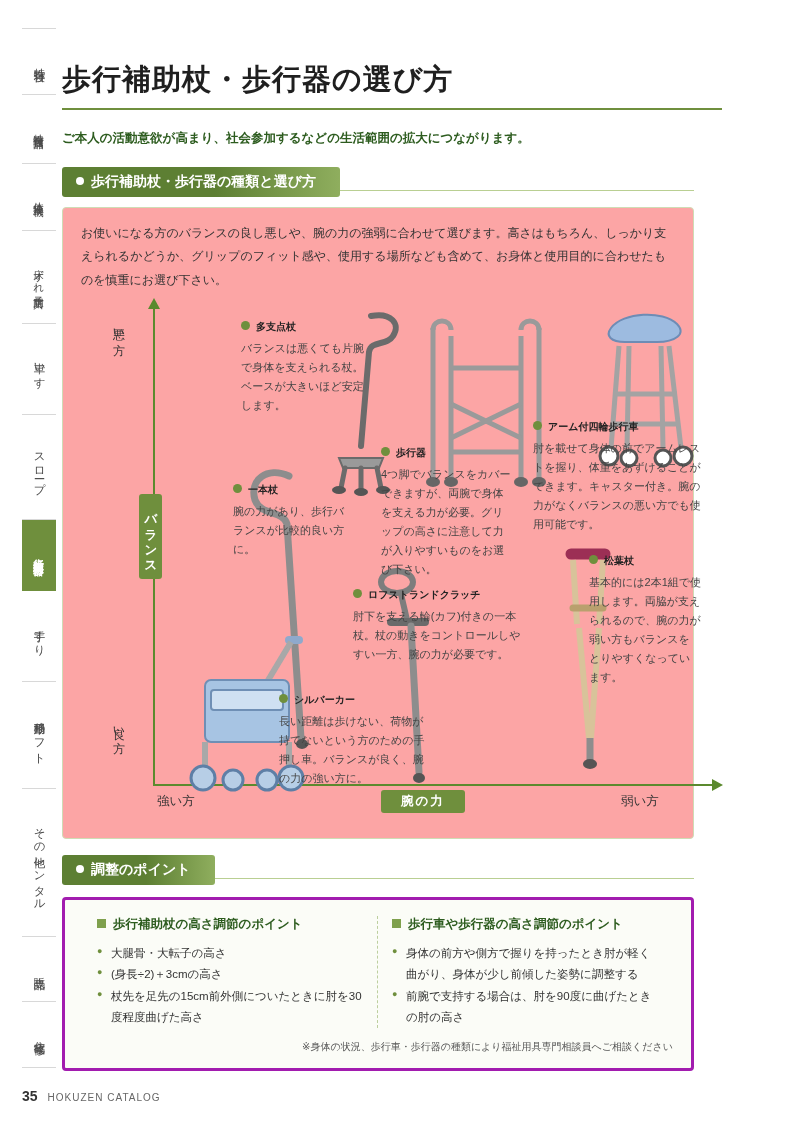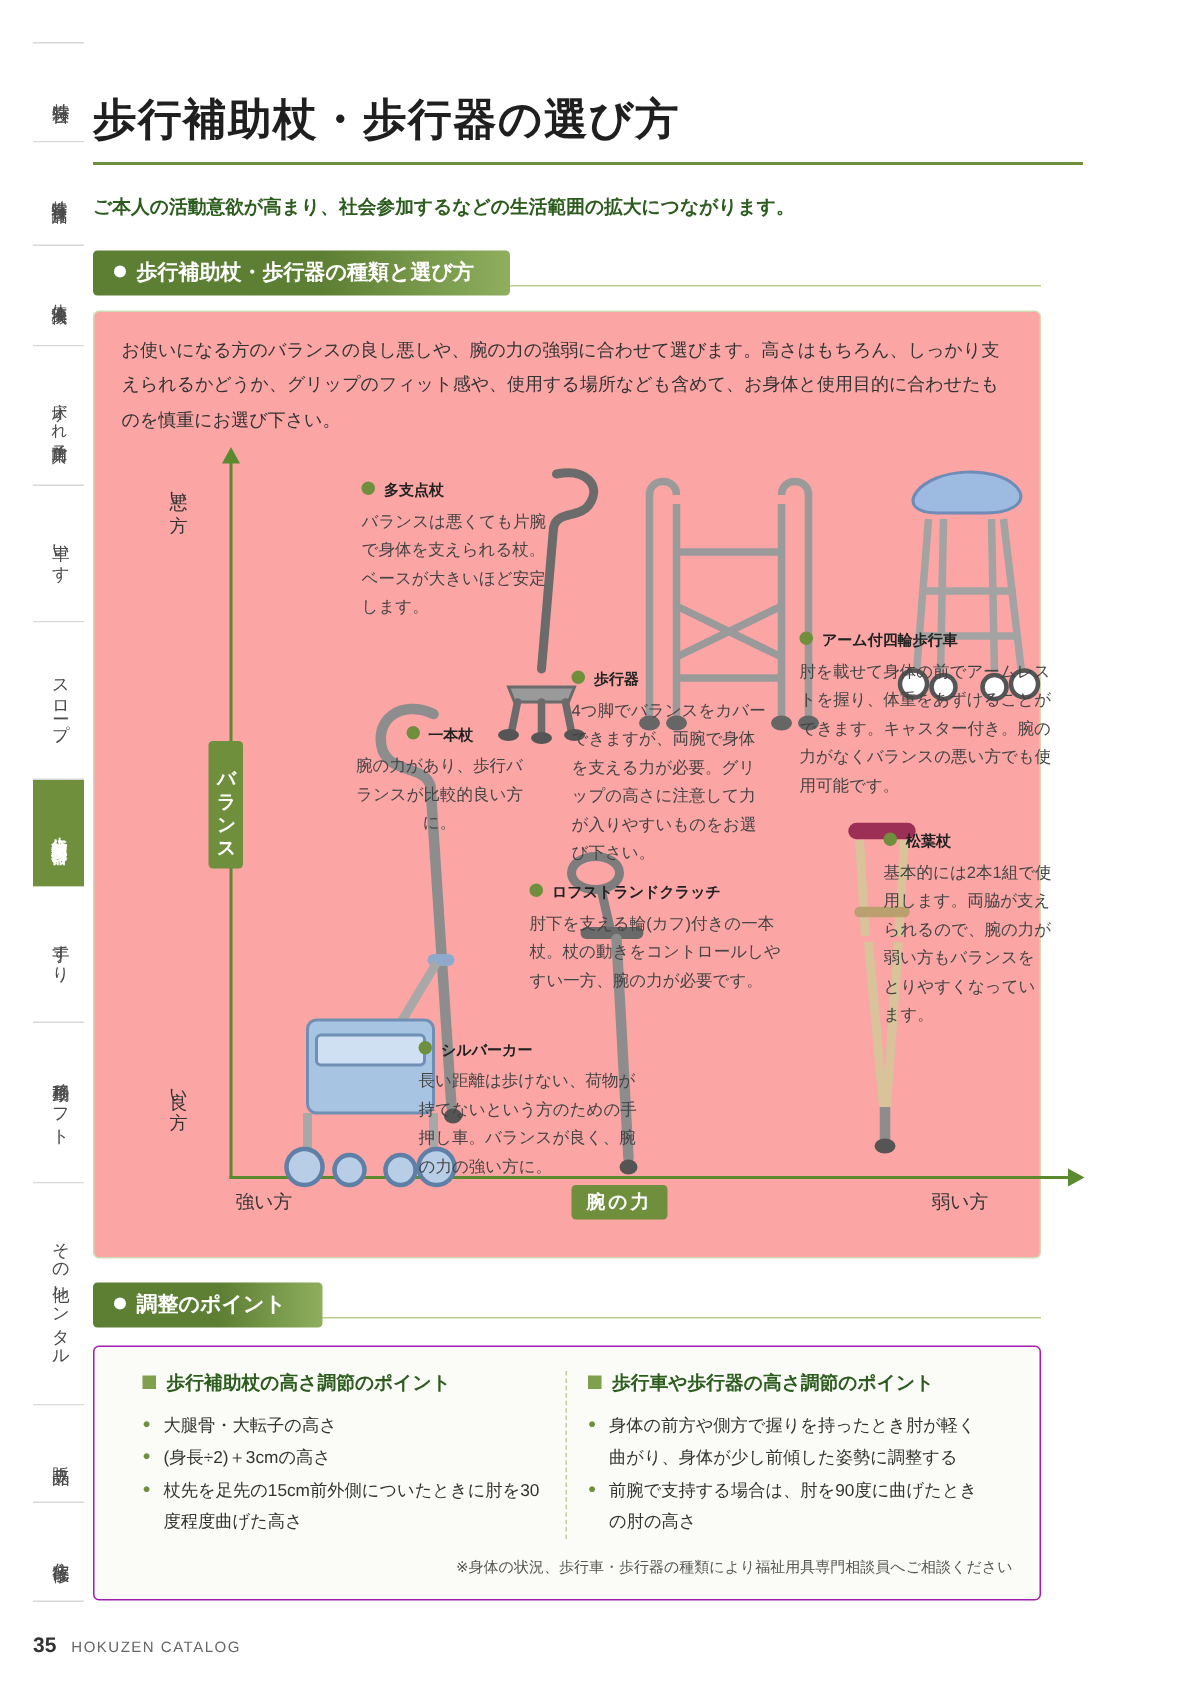--- a/index.html
+++ b/index.html
@@ -95,35 +95,35 @@
     writing-mode:vertical-rl;text-orientation:upright;line-height:1.25;}
   .lbl-balance{
     position:absolute;left:58px;top:196px;background:#6f8f3d;color:#fff;
     font-size:12.5px;font-weight:bold;padding:10px 3px;border-radius:3px;
     writing-mode:vertical-rl;text-orientation:upright;letter-spacing:2px;
   }
   .lbl-strong{position:absolute;left:76px;top:495px;font-size:12.5px;color:#333;}
   .lbl-weak{position:absolute;left:540px;top:495px;font-size:12.5px;color:#333;}
   .lbl-armpower{
     position:absolute;left:300px;top:492px;background:#6f8f3d;color:#fff;
-    font-size:12.5px;font-weight:bold;padding:3px 10px;border-radius:3px;letter-spacing:2px;
+    font-size:12.5px;font-weight:bold;padding:3px 20px;border-radius:3px;letter-spacing:2px;
   }
 
   .item{position:absolute;}
   .item .ttl{font-size:10px;font-weight:bold;color:#222;margin-bottom:5px;white-space:nowrap;}
   .item .ttl .bullet{display:inline-block;width:9px;height:9px;border-radius:50%;
     background:#6f8f3d;margin-right:6px;}
   .item .desc{font-size:11px;line-height:1.72;color:#444;}
 
   
   .ill{position:absolute;}
 
   
   .panel2{
-    margin-top:12px;border:1px solid #a21caf;background:#fbfcf7;border-radius:4px;
+    margin-top:12px;border:3px solid #a21caf;background:#fbfcf7;border-radius:4px;
     padding:16px 18px 14px 18px;position:relative;
   }
   .cols{display:flex;gap:0;}
   .col{width:50%;padding:0 14px;box-sizing:border-box;}
   .col.left{border-right:1px dashed #bdcf9f;}
   .col h4{
     margin:0 0 10px 0;font-size:12.5px;color:#2d5c1f;font-weight:bold;
   }
   .col h4 .sq{display:inline-block;width:9px;height:9px;background:#7fa04d;margin-right:7px;}
   .col ul{list-style:none;margin:0;padding:0;}
@@ -287,21 +287,21 @@
             <circle cx="120" cy="150" r="12" fill="#b7cee6" stroke="#5e7fa6" stroke-width="3"></circle>
             <circle cx="96" cy="152" r="10" fill="#b7cee6" stroke="#5e7fa6" stroke-width="3"></circle>
           </svg>
         </div>
 
         <div class="item" style="left:160px;top:22px;width:128px;">
           <div class="ttl"><span class="bullet"></span><span>多支点杖</span></div>
           <div class="desc">バランスは悪くても片腕で身体を支えられる杖。ベースが大きいほど安定します。</div>
         </div>
 
-        <div class="item" style="left:152px;top:185px;width:120px;text-align:center;">
+        <div class="item" style="left:152px;top:185px;width:120px;">
           <div class="ttl"><span class="bullet"></span><span>一本杖</span></div>
           <div class="desc">腕の力があり、歩行バランスが比較的良い方に。</div>
         </div>
 
         <div class="item" style="left:300px;top:148px;width:132px;">
           <div class="ttl"><span class="bullet"></span><span>歩行器</span></div>
           <div class="desc">4つ脚でバランスをカバーできますが、両腕で身体を支える力が必要。グリップの高さに注意して力が入りやすいものをお選び下さい。</div>
         </div>
 
         <div class="item" style="left:272px;top:290px;width:170px;">

